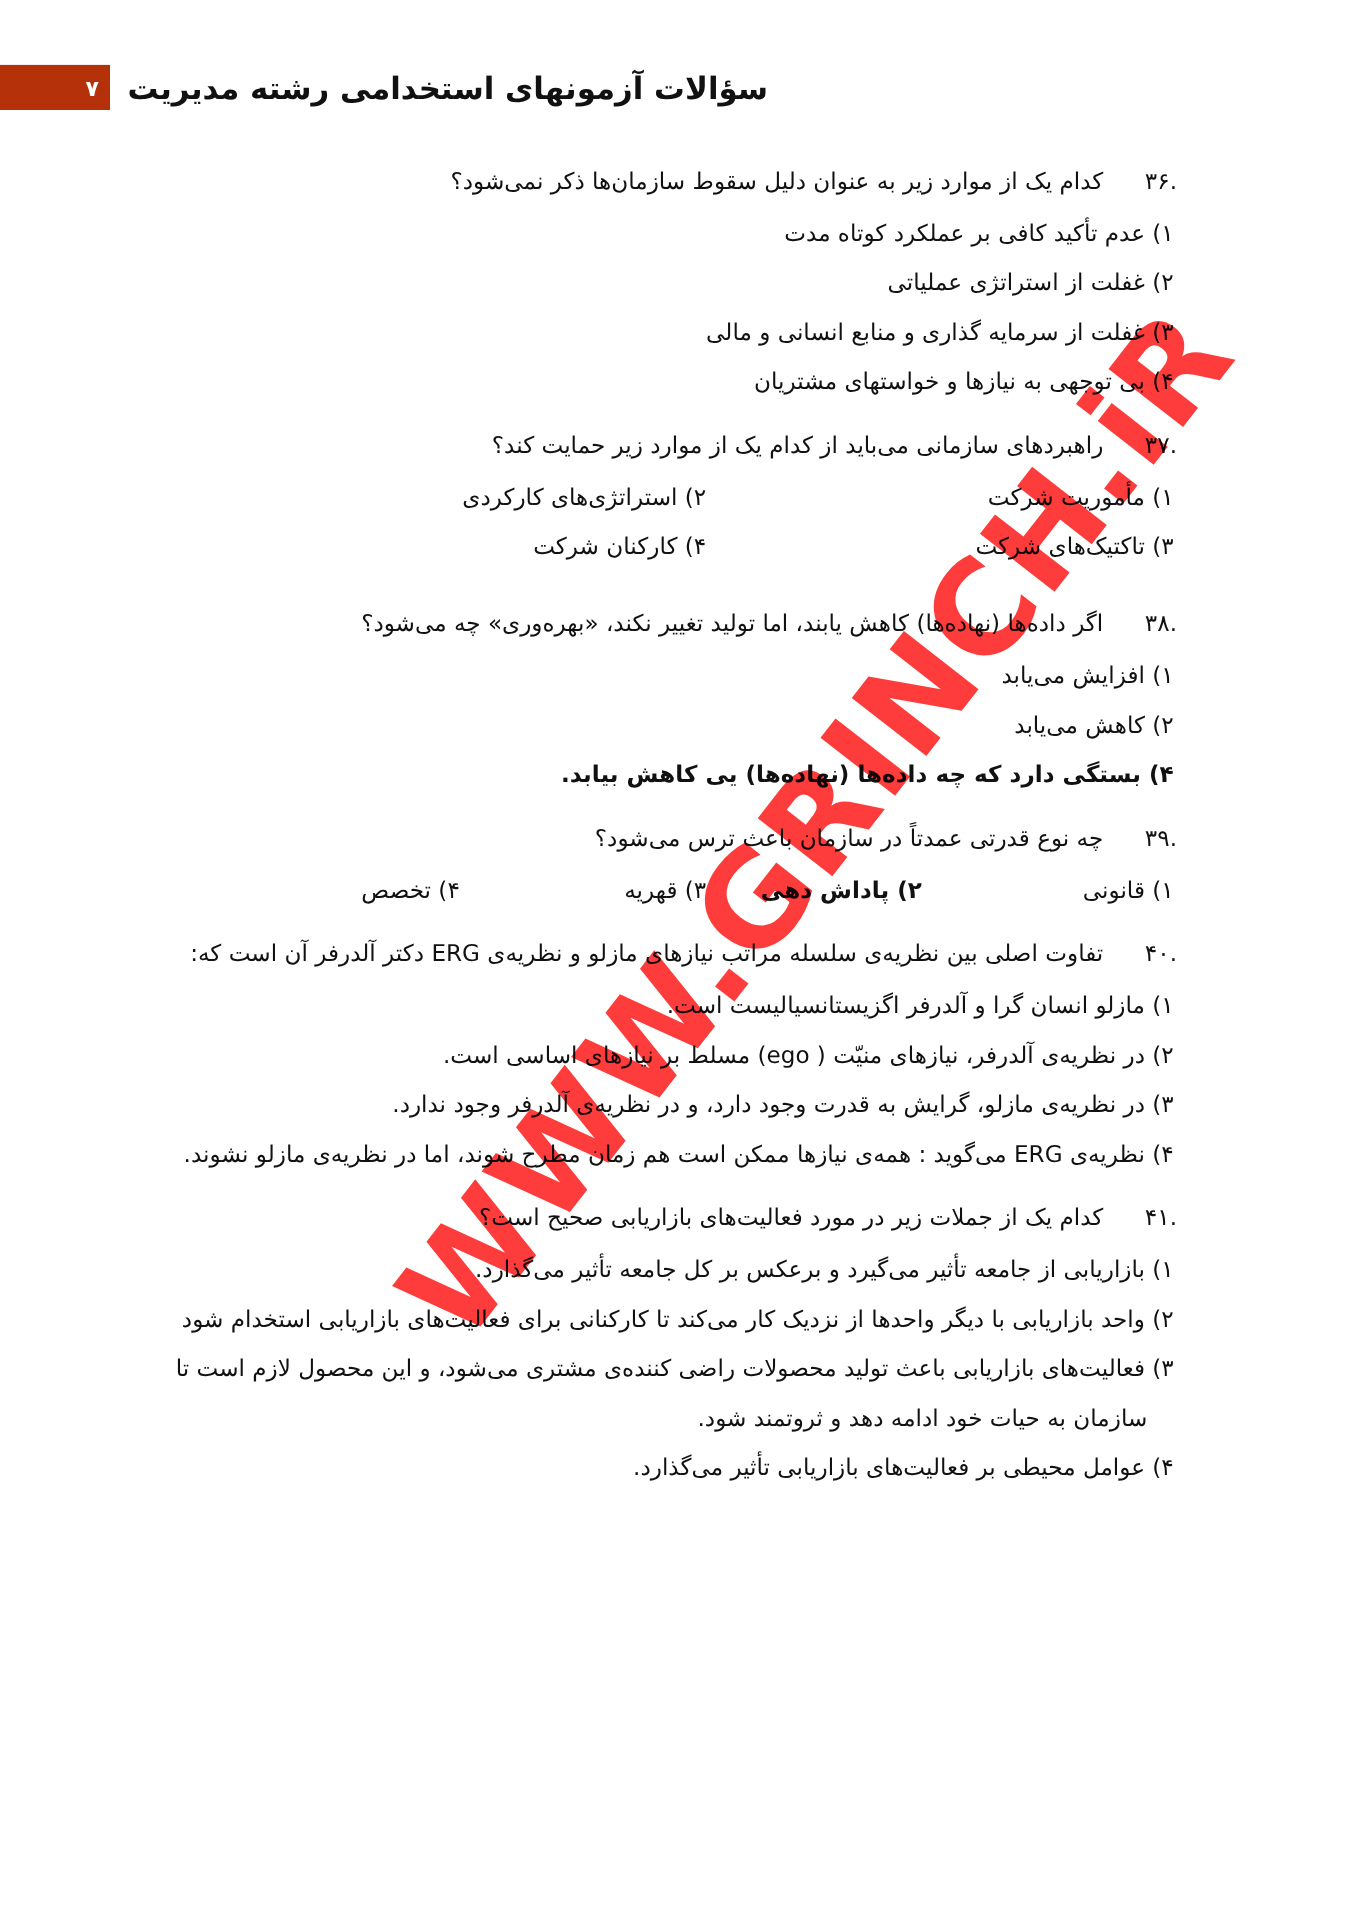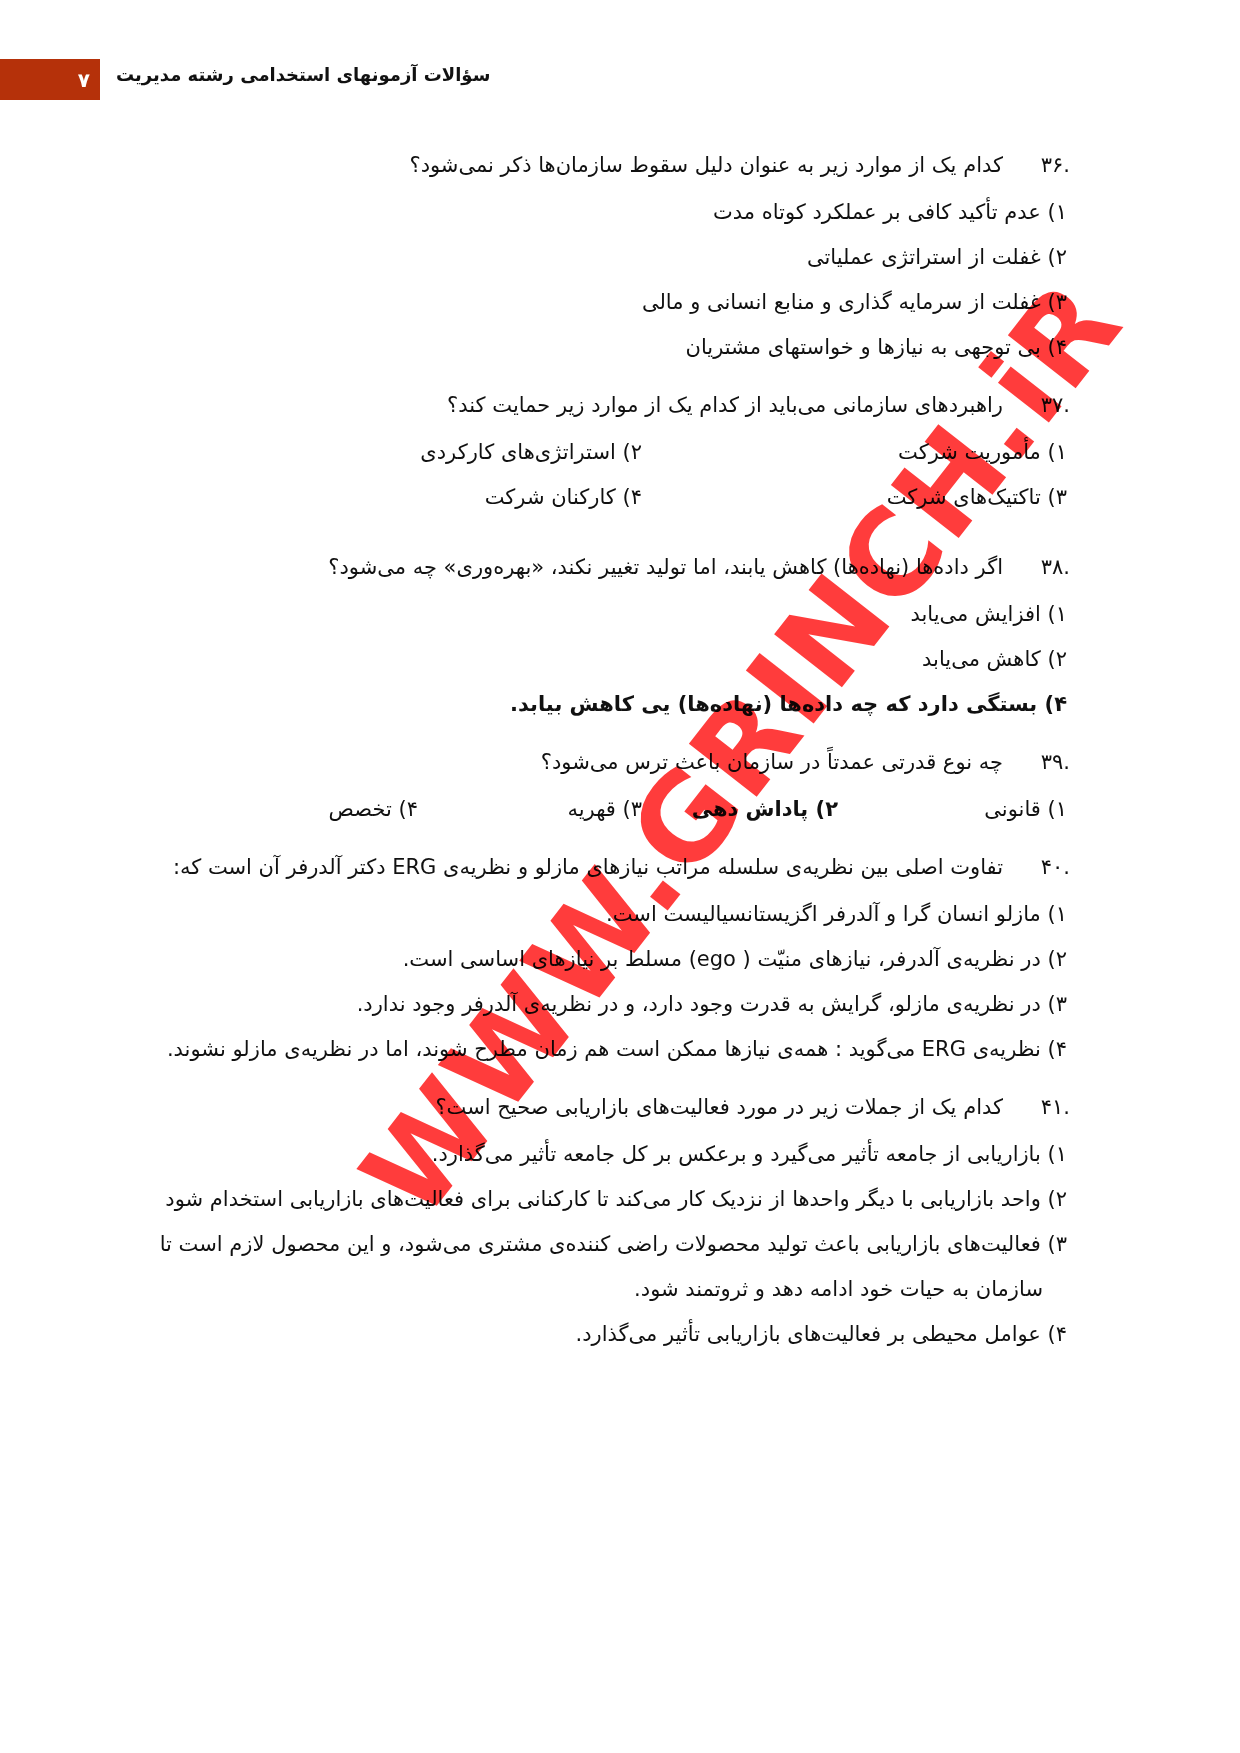--- a/index.html
+++ b/index.html
@@ -34,21 +34,21 @@
       font-weight: bold;
       font-size: 20px;
     }
     .header-title {
       position: absolute;
       left: 116px;
       top: 64px;
       direction: rtl;
       font-family: "DejaVu Sans", sans-serif;
       font-weight: bold;
-      font-size: 18px;
+      font-size: 28px;
       color: #111;
       white-space: nowrap;
     }
     .content {
       position: absolute;
       top: 140px;
       left: 100px;
       width: 970px;
       direction: rtl;
     }

